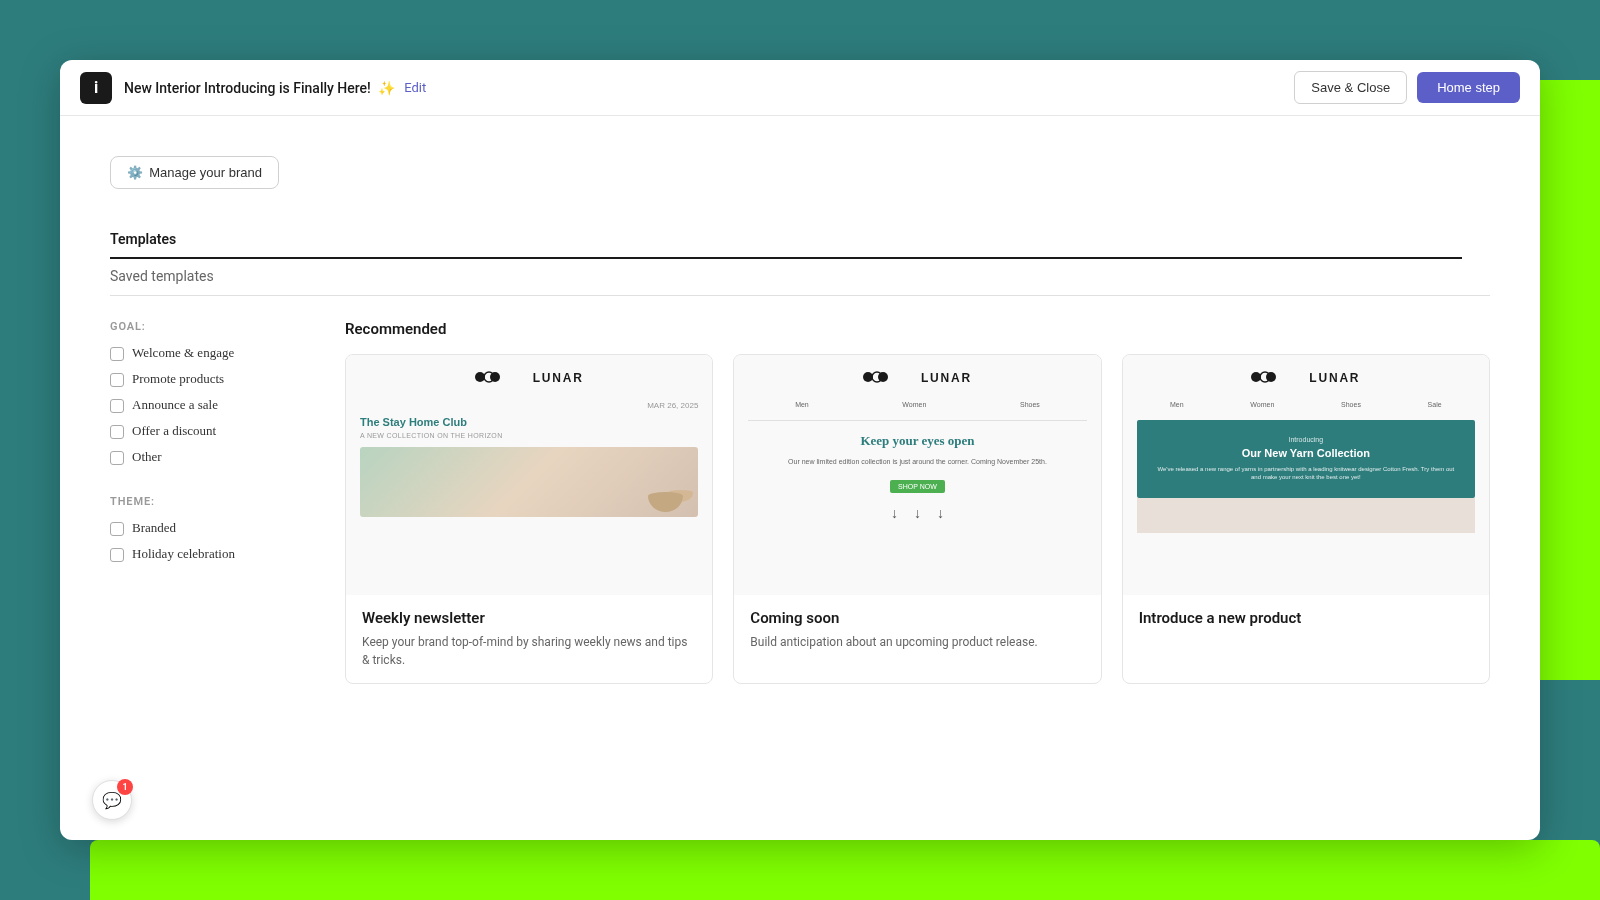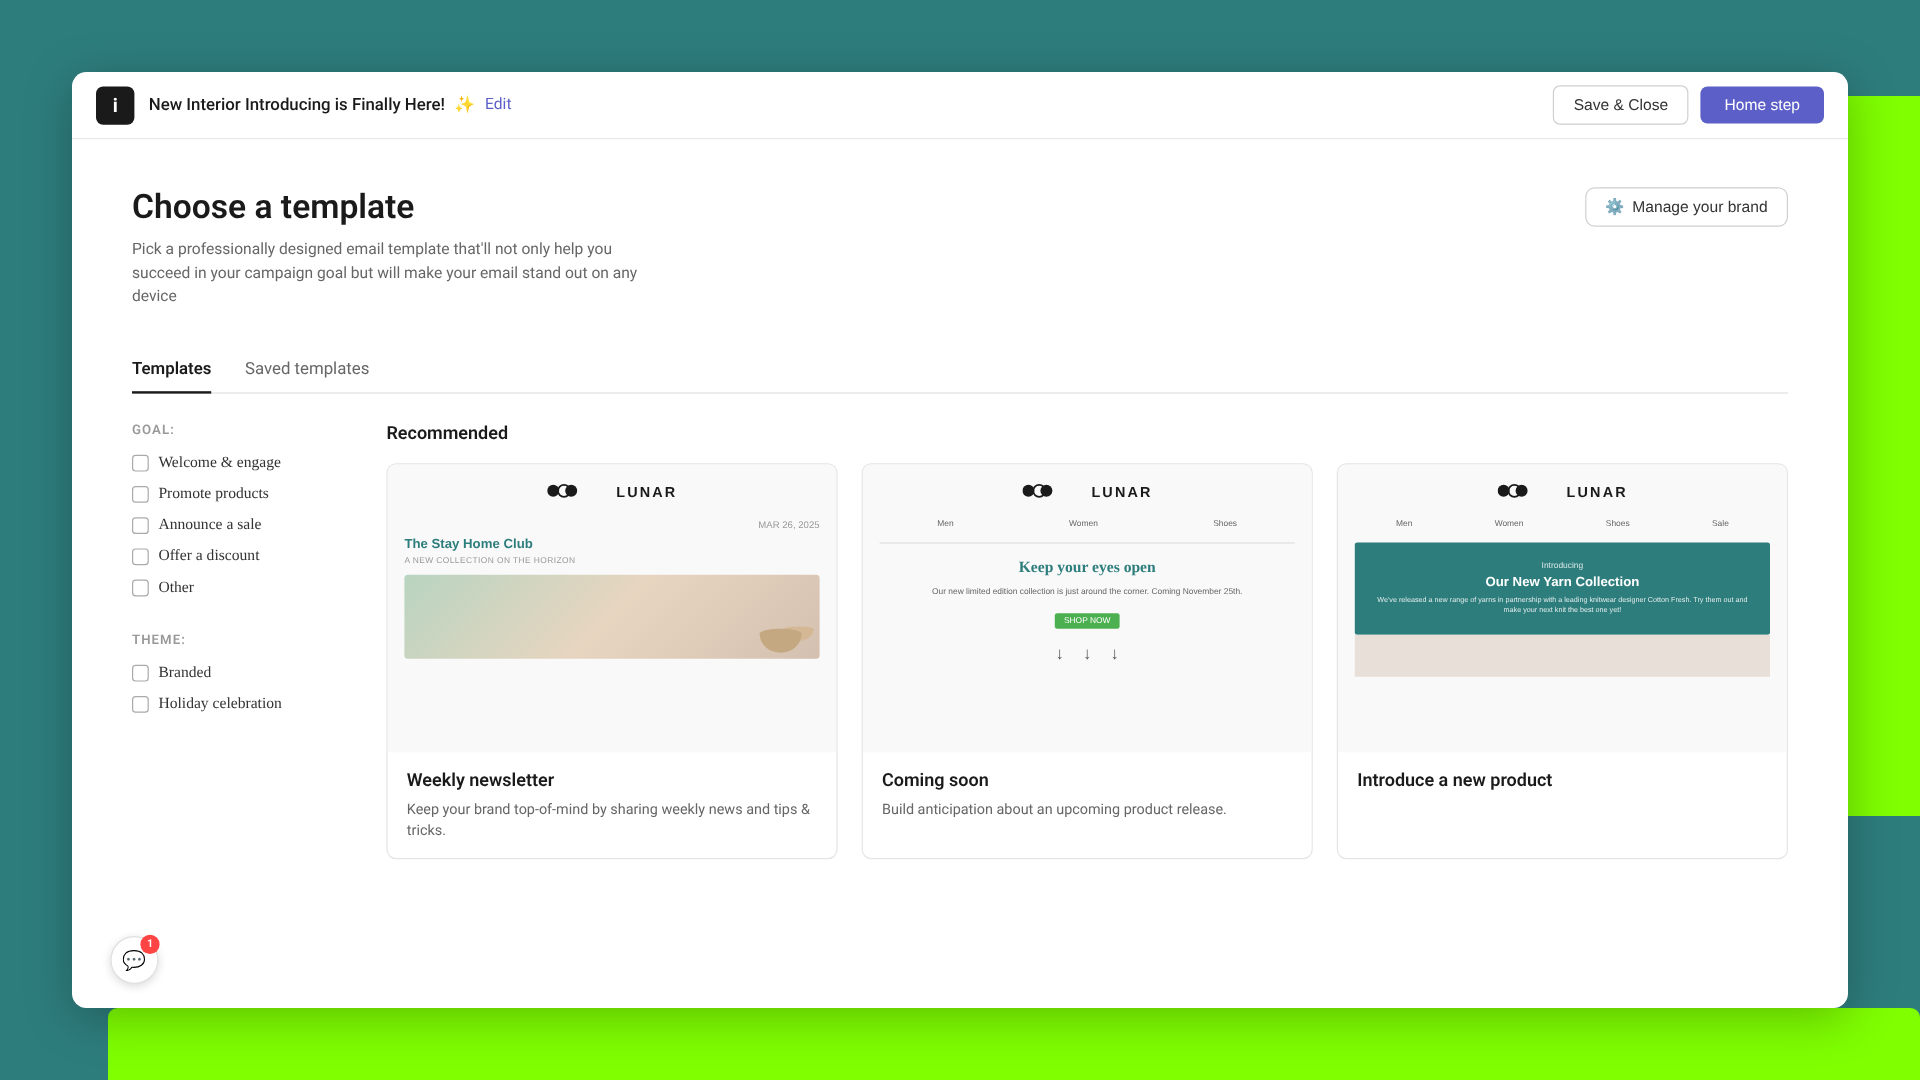--- a/index.html
+++ b/index.html
@@ -149,40 +149,41 @@
       cursor: pointer;
       color: #333;
       white-space: nowrap;
     }
 
     
     .tabs {
       display: flex;
       border-bottom: 1px solid #e0e0e0;
       margin-bottom: 24px;
+      flex-direction: column;
     }
     .tab {
       padding: 10px 0;
       margin-right: 28px;
       font-size: 14px;
       cursor: pointer;
       color: #666;
       border-bottom: 2px solid transparent;
       margin-bottom: -1px;
     }
     .tab.active {
       color: #1a1a1a;
       font-weight: 600;
       border-bottom: 2px solid #1a1a1a;
     }
 
     
     .main-layout {
       display: flex;
-      gap: 32px;
+      gap: 55px;
       margin-top: 15px;
     }
 
     
     .sidebar {
       width: 180px;
       flex-shrink: 0;
     }
     .sidebar-section-label {
       font-size: 11px;
@@ -463,24 +464,20 @@
     <span class="topbar-sparkle">✨</span>
     <a class="topbar-edit">Edit</a>
     <div class="topbar-spacer"></div>
     <button class="btn-save-close">Save &amp; Close</button>
     <button class="btn-next-step">Home step</button>
   </div>
 
   <div class="content">
 
     <div class="page-header">
-      <div class="page-header-left">
-        <h1>Choose a template</h1>
-        <p>Pick a professionally designed email template that'll not only help you succeed in your campaign goal but will make your email stand out on any device</p>
-      </div>
       <button class="btn-manage-brand">
         <span>⚙️</span>
         <span>Manage your brand</span>
       </button>
     </div>
 
     <div class="tabs">
       <div class="tab active">Templates</div>
       <div class="tab">Saved templates</div>
     </div>

